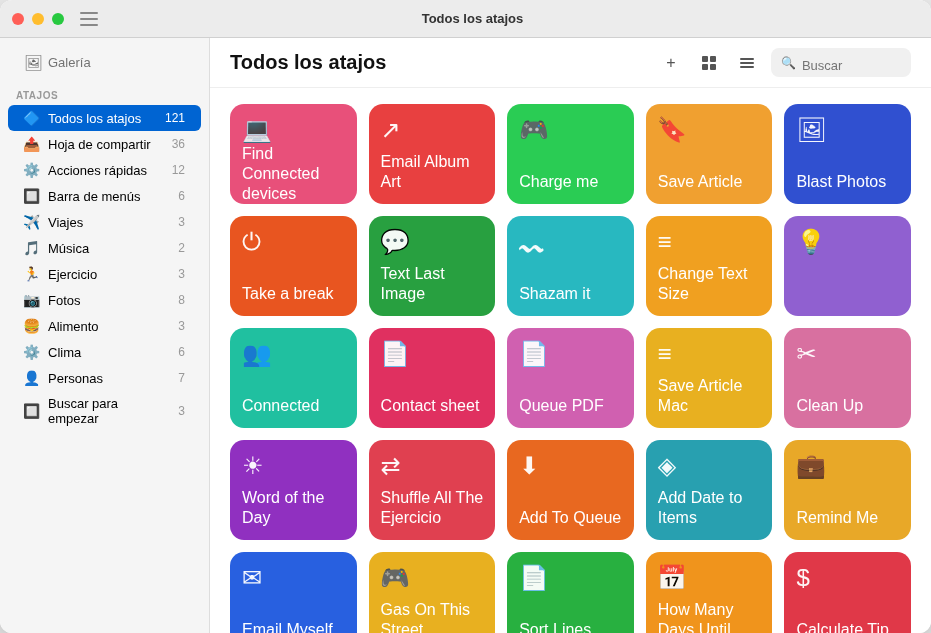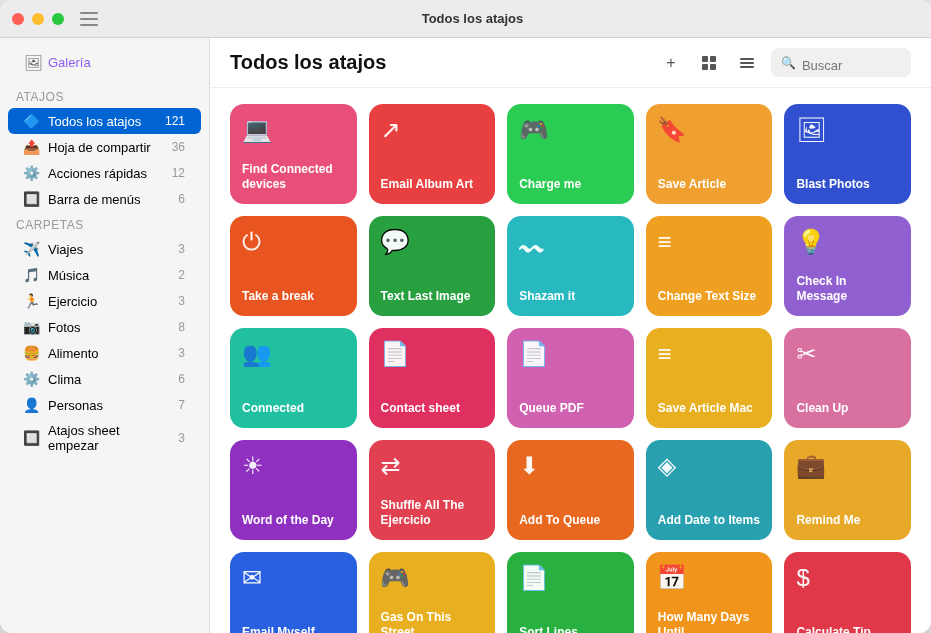--- a/index.html
+++ b/index.html
@@ -95,27 +95,27 @@
     }
 
     .sidebar-gallery-icon {
       width: 16px; height: 16px;
       color: #666;
       font-size: 15px;
     }
 
     .sidebar-gallery-label {
       font-size: 13px;
-      color: #8b5cf6;
+      color: #737373;
       font-weight: 500;
     }
 
     .sidebar-section-label {
-      font-size: 12px;
-      font-weight: 400;
+      font-size: 10px;
+      font-weight: 700;
       color: #999;
       padding: 6px 16px 4px 16px;
       text-transform: uppercase;
       letter-spacing: 0.5px;
     }
 
     .sidebar-item {
       display: flex;
       align-items: center;
       padding: 5px 16px;
@@ -233,22 +233,22 @@
       overflow: hidden;
     }
 
     .shortcut-icon {
       font-size: 24px;
       color: white;
       opacity: 0.95;
     }
 
     .shortcut-label {
-      font-size: 12px;
-      font-weight: 700;
+      font-size: 16px;
+      font-weight: 400;
       color: white;
       line-height: 1.25;
     }
 
     
     .bg-pink { background: #e8507a; }
     .bg-red { background: #e84040; }
     .bg-green-bright { background: #2acc54; }
     .bg-orange { background: #f0a030; }
     .bg-blue-dark { background: #3050d0; }
@@ -318,21 +318,20 @@
         <span class="sidebar-item-label">Acciones rápidas</span>
         <span class="sidebar-item-count">12</span>
       </div>
 
       <div class="sidebar-item">
         <span class="sidebar-item-icon">🔲</span>
         <span class="sidebar-item-label">Barra de menús</span>
         <span class="sidebar-item-count">6</span>
       </div>
 
-      <div class="sidebar-section-label">Carpetas</div>
 
       <div class="sidebar-item">
         <span class="sidebar-item-icon">✈️</span>
         <span class="sidebar-item-label">Viajes</span>
         <span class="sidebar-item-count">3</span>
       </div>
 
       <div class="sidebar-item">
         <span class="sidebar-item-icon">🎵</span>
         <span class="sidebar-item-label">Música</span>
@@ -364,21 +363,21 @@
       </div>
 
       <div class="sidebar-item">
         <span class="sidebar-item-icon">👤</span>
         <span class="sidebar-item-label">Personas</span>
         <span class="sidebar-item-count">7</span>
       </div>
 
       <div class="sidebar-item">
         <span class="sidebar-item-icon">🔲</span>
-        <span class="sidebar-item-label">Atajos sheet empezar</span>
+        <span class="sidebar-item-label">Buscar para empezar</span>
         <span class="sidebar-item-count">3</span>
       </div>
 
     </div>
 
     <div class="main">
       <div class="main-header">
         <span class="main-title">Todos los atajos</span>
         <button class="header-btn">+</button>
         <button class="header-btn">
@@ -434,21 +433,20 @@
           <div class="shortcut-card bg-teal">
             <div class="shortcut-icon">〰</div>
             <div class="shortcut-label">Shazam it</div>
           </div>
           <div class="shortcut-card bg-yellow-orange">
             <div class="shortcut-icon">≡</div>
             <div class="shortcut-label">Change Text Size</div>
           </div>
           <div class="shortcut-card bg-purple">
             <div class="shortcut-icon">💡</div>
-            <div class="shortcut-label">Check In Message</div>
           </div>
           <div class="shortcut-card bg-teal2">
             <div class="shortcut-icon">👥</div>
             <div class="shortcut-label">Connected</div>
           </div>
           <div class="shortcut-card bg-red2">
             <div class="shortcut-icon">📄</div>
             <div class="shortcut-label">Contact sheet</div>
           </div>
           <div class="shortcut-card bg-pink2">

